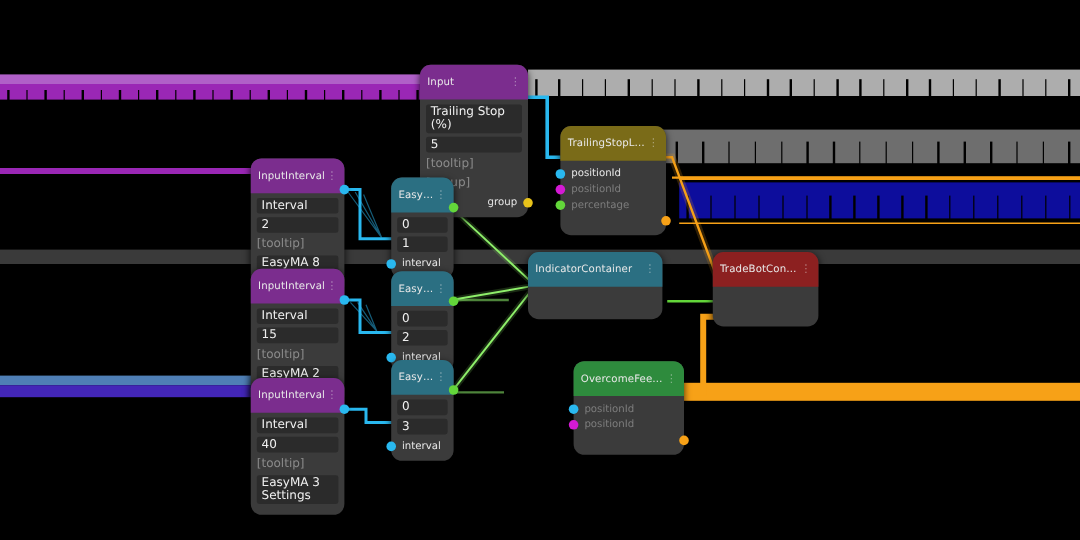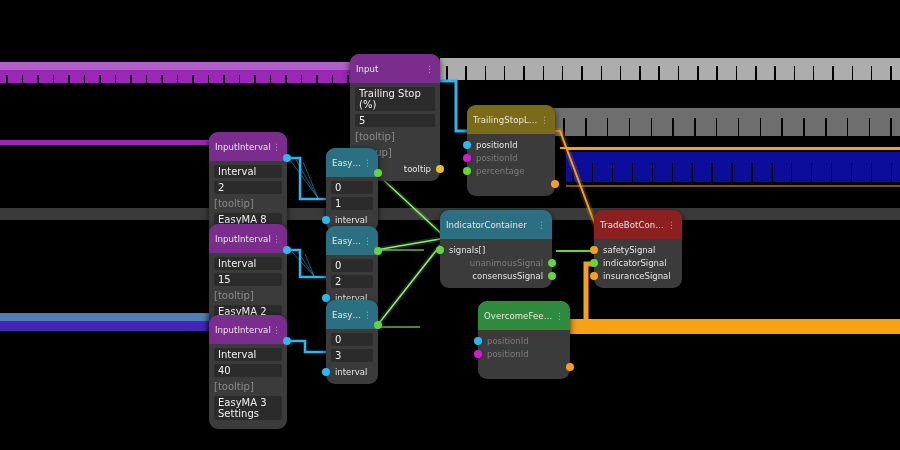--- a/index.html
+++ b/index.html
@@ -180,21 +180,21 @@
         <div class="hdr" style="background:#7b2d8e">
      <span class="ttl">Input</span>
      <span class="dots">⋮</span>
         </div>
      <div class="body">
           <span class="field wide ">Trailing Stop (%)</span>
           <span class="field wide ">5</span>
           <span class="field wide muted">[tooltip]</span>
           <span class="field wide muted">[group]</span>
           <div class="prow out">
-            <span class="">tooltip</span>
+            <span class="">group</span>
       <span class="dot" style="background:#e8c21a;margin-right:-9px"></span>
           </div>
         </div>
       </div>
       <div class="node" style="left: 467px; top: 105px; width: 88px; min-height: 60px;">
         <div class="hdr" style="background:#7a6b18">
      <span class="ttl">TrailingStopLoss</span>
      <span class="dots">⋮</span>
         </div>
      <div class="body">
@@ -213,53 +213,25 @@
           <div class="prow out">
       <span class="dot" style="background:#f7a117;margin-right:-9px"></span>
           </div>
         </div>
       </div>
       <div class="node" style="left: 440px; top: 210px; width: 112px; min-height: 56px;">
         <div class="hdr" style="background:#2b6f82">
      <span class="ttl">IndicatorContainer</span>
      <span class="dots">⋮</span>
         </div>
-     <div class="body">
-          <div class="prow">
-      <span class="dot" style="background:#63d63a;margin-left:-9px"></span>
-      <span class="">signals[]</span>
-          </div>
-          <div class="prow out">
-            <span class="dim">unanimousSignal</span>
-      <span class="dot" style="background:#63d63a;margin-right:-9px"></span>
-          </div>
-          <div class="prow out">
-            <span class="">consensusSignal</span>
-      <span class="dot" style="background:#63d63a;margin-right:-9px"></span>
-          </div>
-        </div>
       </div>
       <div class="node" style="left: 594px; top: 210px; width: 88px; min-height: 62px;">
         <div class="hdr" style="background:#8c2020">
      <span class="ttl">TradeBotContainer</span>
      <span class="dots">⋮</span>
-        </div>
-     <div class="body">
-          <div class="prow">
-      <span class="dot" style="background:#f7a117;margin-left:-9px"></span>
-      <span class="">safetySignal</span>
-          </div>
-          <div class="prow">
-      <span class="dot" style="background:#63d63a;margin-left:-9px"></span>
-      <span class="">indicatorSignal</span>
-          </div>
-          <div class="prow">
-      <span class="dot" style="background:#f7a117;margin-left:-9px"></span>
-      <span class="">insuranceSignal</span>
-          </div>
         </div>
       </div>
       <div class="node" style="left: 478px; top: 301px; width: 92px; min-height: 46px;">
         <div class="hdr" style="background:#2e8b3d">
      <span class="ttl">OvercomeFeeCosts</span>
      <span class="dots">⋮</span>
         </div>
      <div class="body">
           <div class="prow">
       <span class="dot" style="background:#29b8ef;margin-left:-9px"></span>

